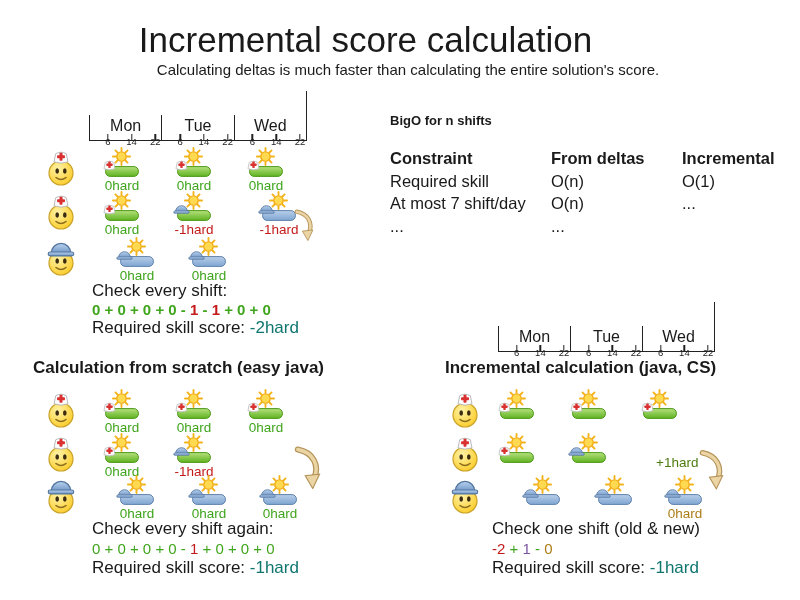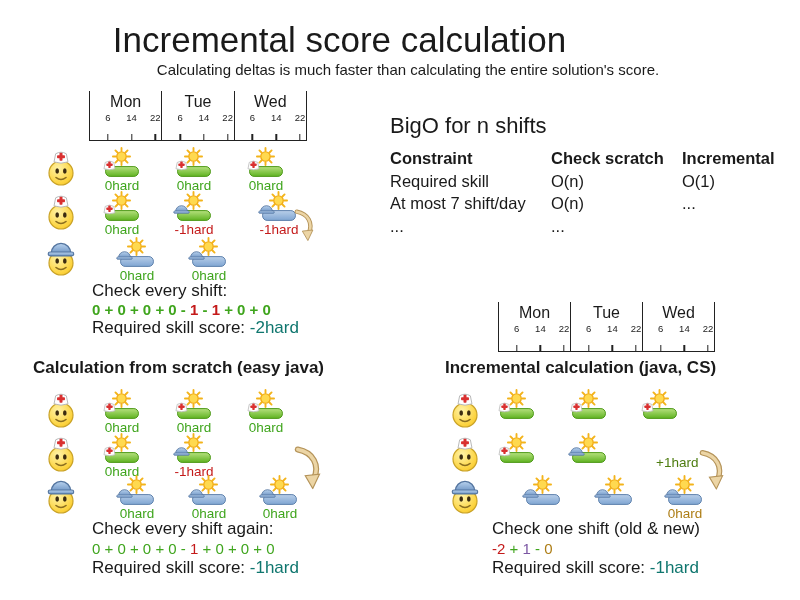--- a/index.html
+++ b/index.html
@@ -1,24 +1,24 @@
 <!DOCTYPE html>
 <html><head>
 <meta charset="utf-8">
 <style>
   html,body{margin:0;padding:0;background:#fff;}
   #slide{position:relative;width:800px;height:600px;background:#fff;overflow:hidden;
          font-family:"Liberation Sans","DejaVu Sans",sans-serif;color:#1a1a1a;}
   .abs{position:absolute;}
   
-  .title{left:0;top:20px;width:679px;text-align:center;font-size:35px;}
+  .title{left:0;top:20px;width:679px;text-align:center;font-size:35px;padding-left:26px;}
   .subtitle{left:0;top:61px;width:800px;text-align:center;font-size:15px;padding-left:8px;}
   
   .timeline{display:flex;border-bottom:1.6px solid #222;border-right:1.6px solid #222;height:49px;}
-  .tl-day{flex:1;position:relative;border-left:1.6px solid #222;}
+  .tl-day{flex:1;position:relative;border-left:1.6px solid #222;margin-top:24px;}
   .tl-name{text-align:center;font-size:16px;line-height:20px;margin-top:1px;}
   .tl-num{position:absolute;top:21px;font-size:9.5px;transform:translateX(-50%);color:#222;}
   .tl-tick{position:absolute;bottom:0;width:1.4px;height:6px;background:#222;transform:translateX(-50%);}
   .p1{left:25%;} .p2{left:58.3%;} .p3{left:91.6%;}
   
   .avatar{position:absolute;width:30px;height:38px;}
   .aface{position:absolute;left:2px;top:11px;width:26px;height:26px;}
   .ahat{position:absolute;left:4px;top:0;width:22px;height:15px;}
   .ahelm{position:absolute;left:1px;top:0;width:28px;height:18px;}
   
@@ -30,21 +30,21 @@
   .slabel{position:absolute;top:25px;left:50%;transform:translateX(-50%);width:64px;
           text-align:center;font-size:13.5px;white-space:nowrap;}
   .lab-green{color:#3fa51d;} .lab-red{color:#c41a1a;} .lab-gold{color:#ad7d15;}
   
   .txt{font-size:17px;white-space:nowrap;}
   .eq{font-size:15px;white-space:nowrap;}
   .heading{font-size:17px;font-weight:bold;white-space:nowrap;}
   .red-t{color:#0f766e;}
   .purple-t{color:#4d7c0f;font-size:13.5px;}
   
-  .bigo-h{font-size:22px;font-weight:normal;}
+  .bigo-h{font-size:13px;font-weight:bold;}
   .bigo-table{display:grid;grid-template-columns:161px 131px 120px;font-size:16.5px;line-height:22.5px;}
   .bigo-table .hd{font-weight:bold;}
   .arrow-svg{position:absolute;}
 </style>
 </head>
 <body>
 
 <svg width="0" height="0" style="position:absolute" aria-hidden="true">
   <defs>
     <linearGradient id="gbar" x1="0" y1="0" x2="0" y2="1">
@@ -139,21 +139,21 @@
       <span class="tl-num p3">22</span>
       <span class="tl-tick p1"></span>
       <span class="tl-tick p2"></span>
       <span class="tl-tick p3"></span>
     </div>
   </div>
 
   <div class="abs bigo-h" style="left:390px;top:113px;">BigO for n shifts</div>
   <div class="abs bigo-table" style="left:390px;top:147px;">
     <div class="hd">Constraint</div>
-    <div class="hd">Check scratch</div>
+    <div class="hd">From deltas</div>
     <div class="hd">Incremental</div>
     <div>Required skill</div>
     <div>O(n)</div>
     <div>O(1)</div>
     <div>At most 7 shift/day</div>
     <div>O(n)</div>
     <div>...</div>
     <div>...</div>
     <div>...</div>
   </div>

